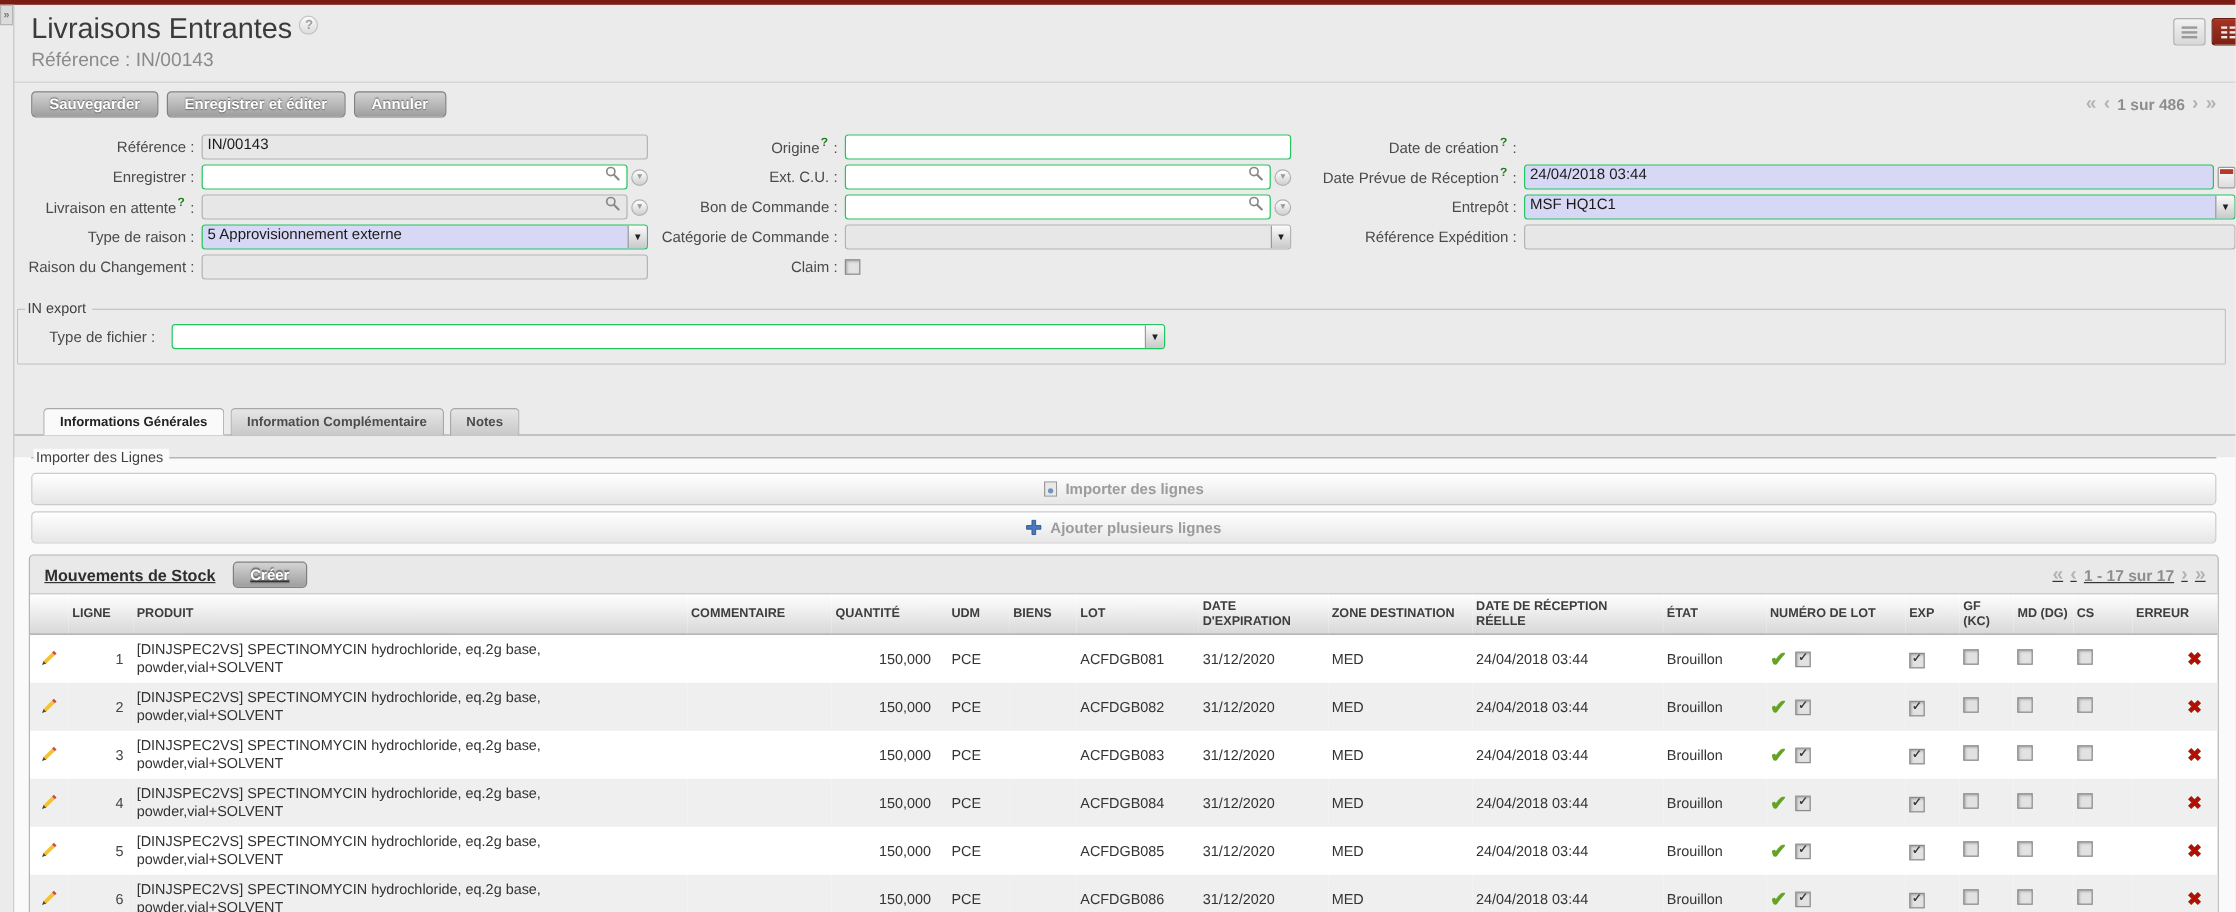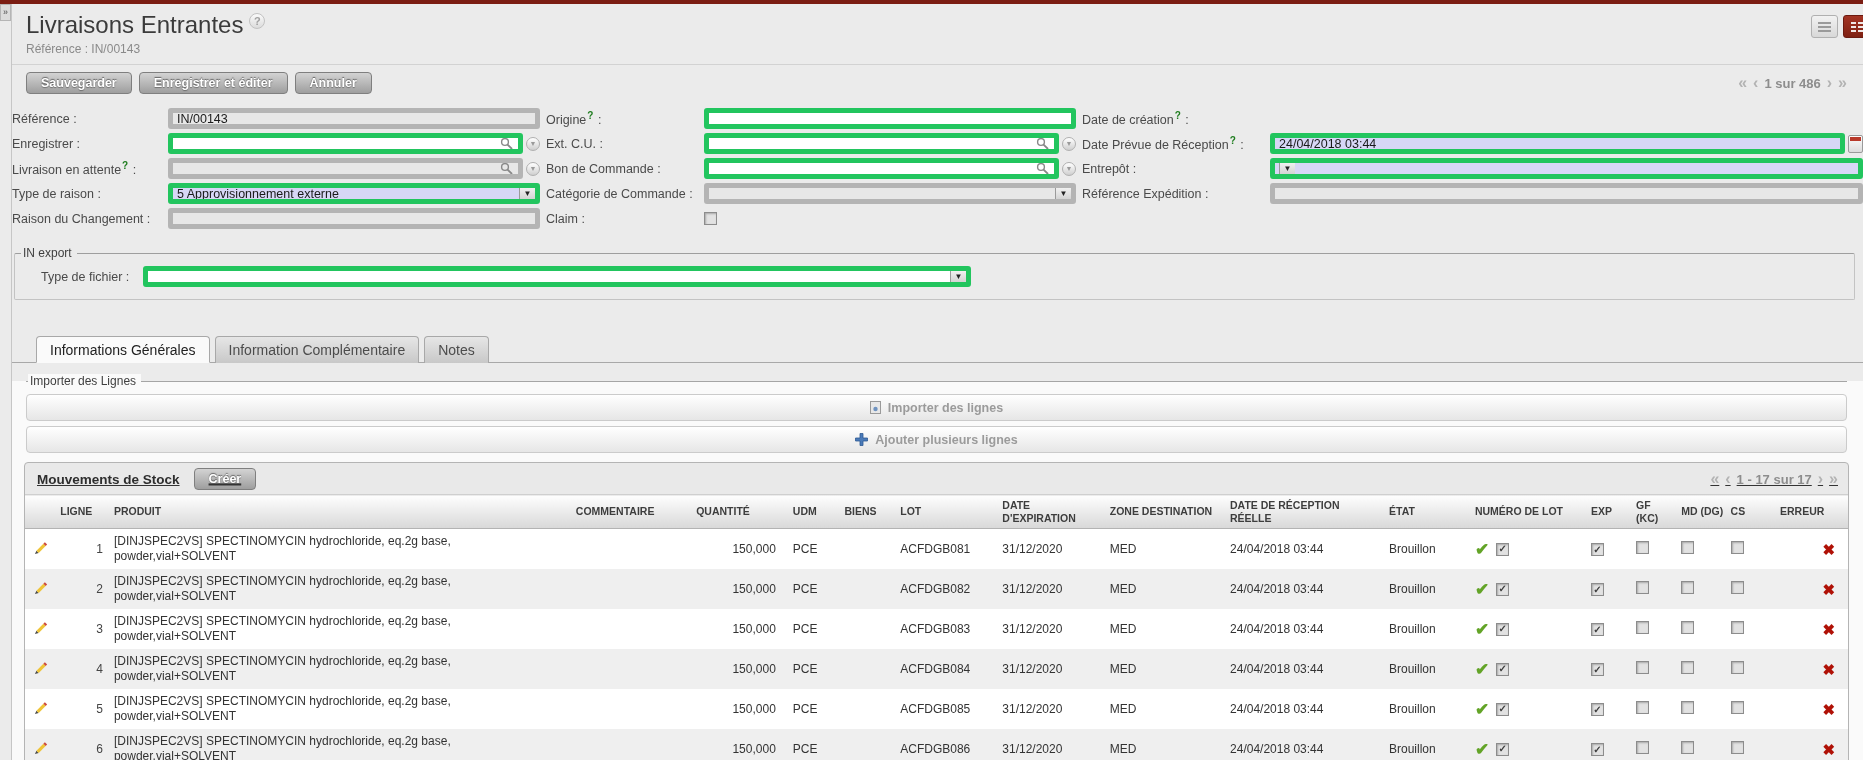--- a/index.html
+++ b/index.html
@@ -11,46 +11,46 @@
   .collapse-badge { width:11px; height:17px; background:#dcdcdc; border:1px solid #b5b5b5;
     color:#777; font-size:9px; font-weight:bold; text-align:center; line-height:15px; cursor:pointer; }
   .page { position:relative; margin-left:11px; border-left:1px solid #c6c6c6; min-height:756px; padding-top:7px; }
 
   
   .hdr { position:relative; padding-left:14px; }
   .hdr h1 { font-size:24px; font-weight:500; color:#3b3b3b; display:inline; }
   .help-badge { display:inline-block; width:16px; height:16px; border-radius:50%;
     background:linear-gradient(#fafafa,#dcdcdc); border:1px solid #c2c2c2; color:#a0a0a0;
     font-size:11px; font-weight:bold; text-align:center; line-height:14px; vertical-align:8px; margin-left:6px; }
-  .subtitle { color:#8a8a8a; font-size:12px; margin-top:3px; }
+  .subtitle { color:#8a8a8a; font-size:16px; margin-top:3px; }
   .view-switch { position:absolute; right:-7px; top:4px; display:flex; gap:5px; }
   .vs-btn { width:27px; height:23px; border:1px solid #b0b0b0; border-radius:3px;
     background:linear-gradient(#f2f2f2,#d8d8d8); display:flex; align-items:center; justify-content:center; cursor:pointer; }
   .vs-btn.active { background:linear-gradient(#a33424,#7e2012); border-color:#6b1a10; }
   .ic-bars { width:13px; height:2px; background:#9a9a9a; box-shadow:0 4px 0 #9a9a9a, 0 8px 0 #9a9a9a; margin-bottom:8px; }
   .ic-cols { display:flex; gap:2px; }
   .ic-cols i { display:block; width:5px; height:2px; background:#f0e8e6; box-shadow:0 4px 0 #f0e8e6, 0 8px 0 #f0e8e6; margin-bottom:8px; }
   hr.top-sep { border:none; border-top:1px solid #d2d2d2; margin-top:8px; }
 
   
   .toolbar { display:flex; align-items:center; gap:7px; margin:7px 16px 0 14px; }
   .gbtn { background:linear-gradient(#d3d3d3,#9e9e9e); border:1px solid #7f7f7f; border-radius:4px;
     color:#fff; font-weight:bold; font-size:12.5px; padding:3px 14px; text-shadow:0 -1px 1px rgba(90,90,90,.9), 0 1px 1px rgba(0,0,0,.35);
     cursor:pointer; font-family:"Liberation Sans",sans-serif; }
   .pager { margin-left:auto; display:flex; align-items:center; gap:6px; color:#8d8d8d; font-weight:bold; font-size:13px; }
   .pager .arr { color:#b3b3b3; font-size:16px; font-weight:bold; cursor:pointer; line-height:1; }
 
   
   .form-grid { display:grid; grid-template-columns:150px 372px 152px 372px 182px 1fr;
     grid-auto-rows:25px; column-gap:6px; align-items:center; margin:12px 0 0 0; }
-  .flabel { font-size:12.5px; color:#4a4a4a; white-space:nowrap; overflow:hidden; }
+  .flabel { text-align:right; font-size:12.5px; color:#4a4a4a; white-space:nowrap; overflow:hidden; }
   .flabel sup { color:#1f7d1f; font-weight:bold; font-size:10px; margin:0 1px; }
   .fwrap { display:flex; align-items:center; height:21px; }
-  .field { flex:1; height:21px; border:5px solid #22c55e; border-radius:3px; background:#fff;
-    display:flex; align-items:center; padding:0 4px; overflow:hidden; }
+  .field { flex:1; height:21px; border:1px solid #22c55e; border-radius:3px; background:#fff;
+    display:flex; padding:0 4px; overflow:hidden; }
   .field .fval { flex:1; font-size:12.5px; color:#1a1a1a; white-space:nowrap; }
   .field.readonly { background:#e7e7e7; border-color:#b4b4b4; }
   .field.required { background:#d7d7f6; }
   .sel-arrow { width:16px; height:19px; margin-right:-4px; border-left:1px solid #9a9a9a;
     background:linear-gradient(#fbfbfb,#c9c9c9); display:flex; align-items:center; justify-content:center;
     font-size:8px; color:#222; flex:0 0 16px; }
   .mag { flex:0 0 14px; margin-left:2px; display:flex; }
   .round-btn { flex:0 0 14px; width:14px; height:14px; margin-left:3px; border-radius:50%;
     background:linear-gradient(#ffffff,#cfcfcf); border:1px solid #b0b0b0; color:#9a9a9a;
     font-size:7px; display:flex; align-items:center; justify-content:center; cursor:pointer; }
@@ -68,21 +68,21 @@
   .grp.in-export { margin:22px 8px 0 2px; border:1px solid #c3c3c3; border-top:1px solid #9e9e9e; border-radius:2px; padding:12px 6px 12px 0; }
   .inx-row { display:flex; align-items:center; }
   .inx-label { width:128px; text-align:left; padding-left:26px; color:#4a4a4a; font-size:12.5px; white-space:nowrap; }
   .inx-select { width:828px; }
   .big-btn { flex:1; margin-left:18px; height:26px; border:1px solid #c9c9c9; border-radius:4px;
     background:linear-gradient(#fefefe,#e4e4e4); color:#9b9b9b; font-weight:bold; font-size:12.5px;
     display:flex; align-items:center; justify-content:center; gap:6px; cursor:pointer; }
 
   
   .tabbar { margin-top:35px; padding-left:24px; border-bottom:1px solid #a8a8a8; display:flex; gap:5px; }
-  .tab { padding:5px 13px 4px; font-weight:normal; font-size:14px; color:#4c4c4c;
+  .tab { padding:5px 13px 4px; font-weight:bold; font-size:11px; color:#4c4c4c;
     background:linear-gradient(#e6e6e6,#c8c8c8); border:1px solid #a8a8a8; border-bottom:none;
     border-radius:4px 4px 0 0; position:relative; top:1px; cursor:pointer; }
   .tab.active { background:#fafafa; color:#222; border-bottom:1px solid #fafafa; }
   .tab-panel { background:#fafafa; min-height:405px; padding:0 14px 0 12px; }
   .grp.import { margin:18px 2px 0 2px; border-top:1px solid #a5a5a5; padding-top:12px; }
   .grp.import .grp-legend { background:#fafafa; left:2px; }
   .btn-row { display:flex; gap:9px; }
   .lite-btn { flex:1; height:27px; border:1px solid #cbcbcb; border-radius:4px;
     background:linear-gradient(#ffffff,#e6e6e6); color:#9b9b9b; font-weight:bold; font-size:12.5px;
     display:flex; align-items:center; justify-content:center; gap:7px; cursor:pointer; }
@@ -243,20 +243,21 @@
       <div class="flabel" style="grid-area: 2 / 5;"><span>Date Prévue de Réception</span><sup>?</sup> :</div>
       <div class="fwrap" style="grid-area: 2 / 6;">
         <div class="field required">
           <span class="fval">24/04/2018 03:44</span>
         </div>
         <span class="cal-btn"></span>
       </div>
       <div class="flabel" style="grid-area: 3 / 5;"><span>Entrepôt</span> :</div>
       <div class="fwrap" style="grid-area: 3 / 6;">
         <div class="field required">
+          <span class="fval">MSF HQ1C1</span>
           <span class="sel-arrow">▼</span>
         </div>
       </div>
       <div class="flabel" style="grid-area: 4 / 5;"><span>Référence Expédition</span> :</div>
       <div class="fwrap" style="grid-area: 4 / 6;">
         <div class="field readonly">
           <span class="fval"></span>
         </div>
       </div>
     </div>

